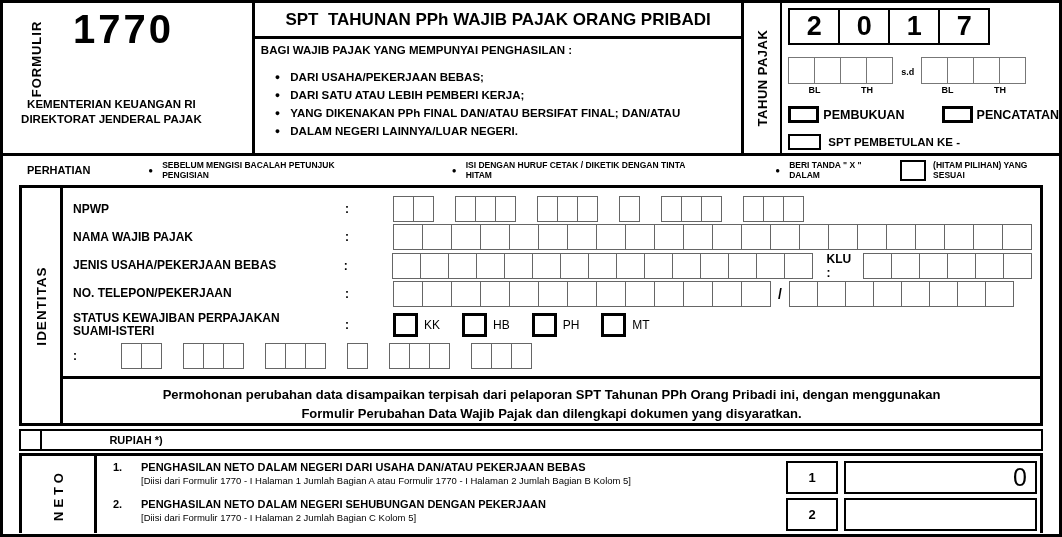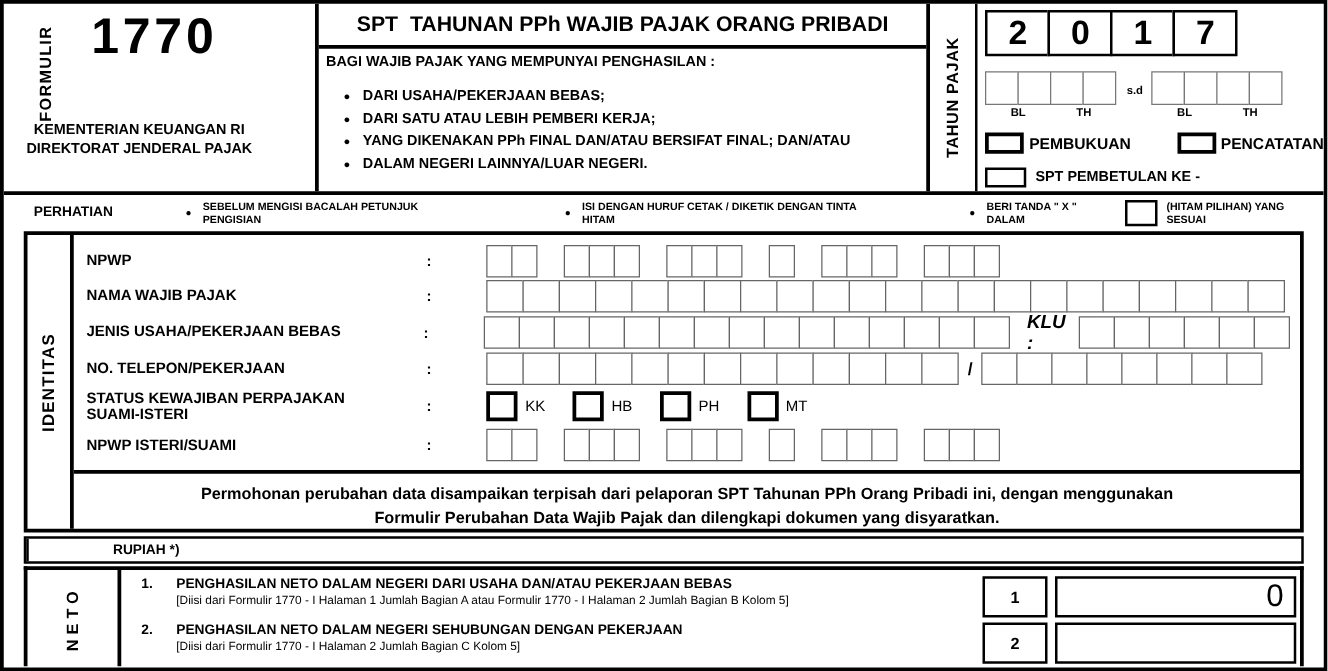--- a/index.html
+++ b/index.html
@@ -76,34 +76,34 @@
   .id-row.tall { height:36px; }
   .id-label { width:240px; font-weight:bold; font-size:12px; line-height:13px; }
   .id-colon { width:16px; font-weight:bold; font-size:12px; }
   .strip-row { display:flex; align-items:center; }
   .strip { display:flex; }
   .g { margin-right:21px; }
   .cell { width:30px; height:26px; border:1px solid #666; margin-left:-1px; background:#fff; }
   .cell:first-child { margin-left:0; }
   .sm .cell { width:21px; }
   .jen .cell { width:29px; }
-  .klu-label { font-weight:bold; font-size:15px; margin:0 8px 0 14px;font-style:italic; }
+  .klu-label { font-weight:bold; font-size:12px; margin:0 8px 0 14px; }
   .slash { font-weight:bold; font-size:14px; margin:0 7px; }
   .status-group { display:flex; align-items:center; margin-right:22px; }
   .schk { width:25px; height:24px; border:3px solid #000; margin-right:6px; background:#fff; }
   .sopt { font-weight:normal; font-size:12px; }
   .notice { border-top:3px solid #000; margin:6px -8px 0 -10px; padding:6px 30px 0;
             text-align:center; font-weight:bold; font-size:13px; line-height:19px; flex:1; }
 
   
   .footnote-row { margin:3px 16px 0; border:2px solid #000; height:22px;
                   display:flex; align-items:stretch; }
   .fn-text { flex:1; font-size:9px; display:flex; align-items:center; padding-left:6px; }
   .rupiah { width:190px; border-left:2px solid #000; display:flex; align-items:center;
-            justify-content:center; font-weight:bold; font-size:11px; }
+            justify-content:center; font-weight:bold; font-size:11px;margin-left:19px; }
 
   
   .neto-table { margin:2px 16px 0; border:3px solid #000; border-bottom:none;
                 display:flex; height:80px; }
   .neto-col { width:75px; border-right:3px solid #000; }
   .neto-col .vtext { font-size:13px; letter-spacing:4px; }
   .neto-main { flex:1; padding-top:3px; }
   .neto-item { display:flex; align-items:flex-start; padding:2px 3px 2px 0; }
   .ni-no { width:44px; padding-left:16px; font-weight:bold; font-size:11px; }
   .ni-text { flex:1; padding-right:4px; }
@@ -391,21 +391,20 @@
             <span class="sopt">PH</span>
           </span>
           <span class="status-group">
             <span class="schk"></span>
             <span class="sopt">MT</span>
           </span>
         </div>
       </div>
 
       <div class="id-row">
-        <span class="id-label">NPWP ISTERI/SUAMI</span>
         <span class="id-colon">:</span>
         <div class="strip-row">
           <div class="strip sm g">
               <div class="cell"></div>
               <div class="cell"></div>
             </div>
           <div class="strip sm g">
               <div class="cell"></div>
               <div class="cell"></div>
               <div class="cell"></div>

